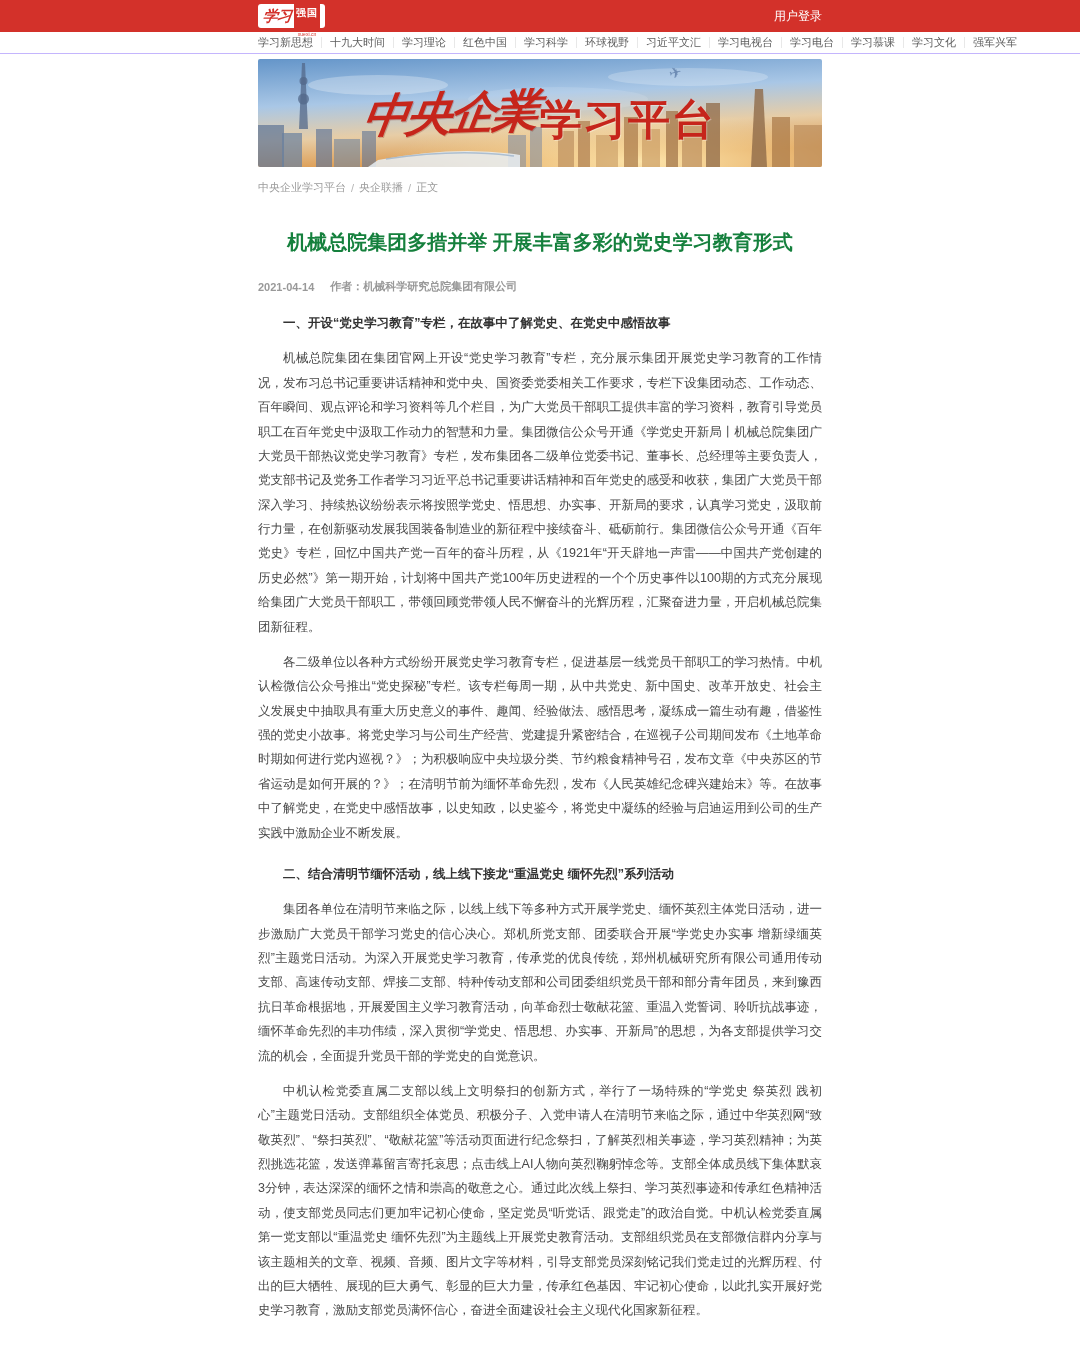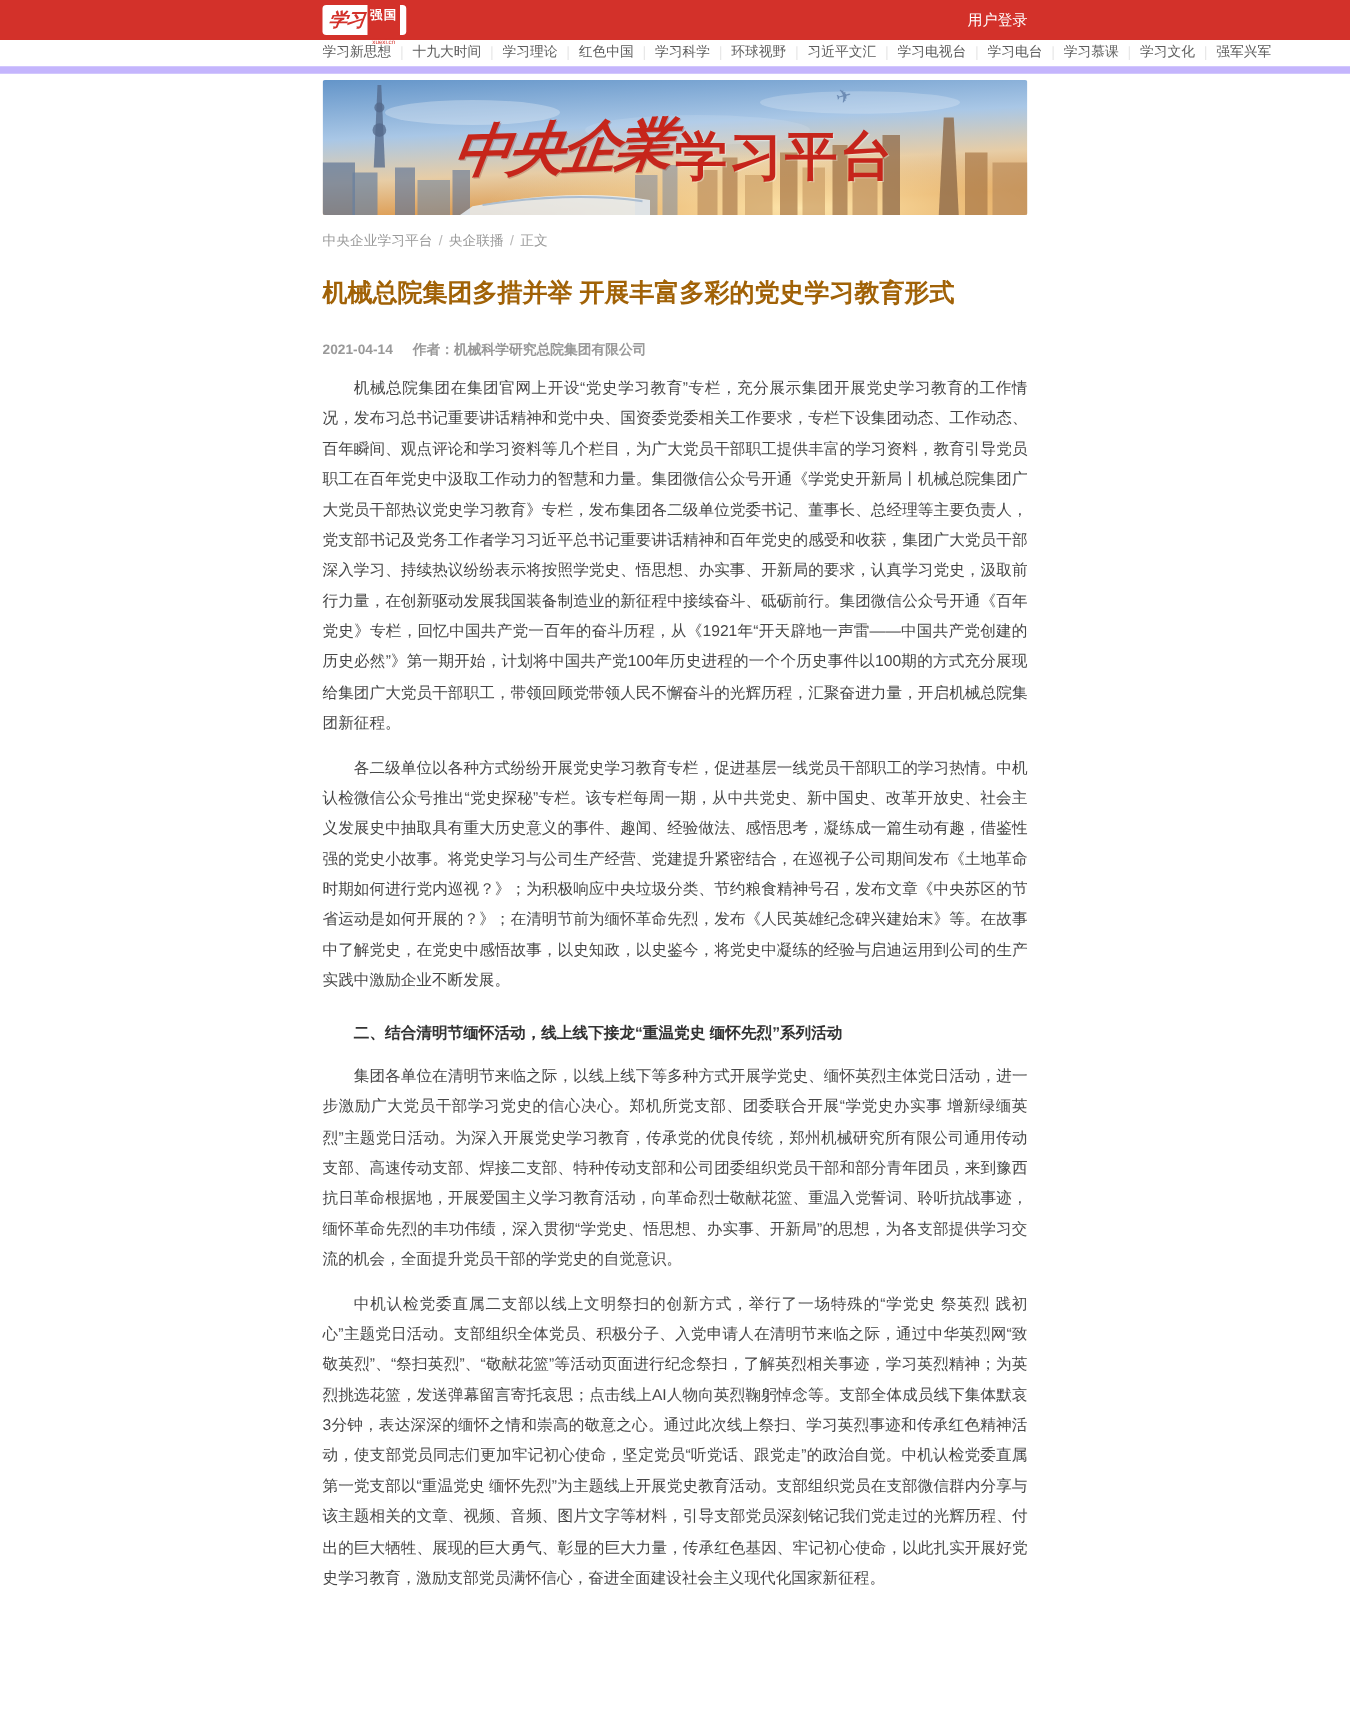--- a/index.html
+++ b/index.html
@@ -24,21 +24,21 @@
     font-weight:bold; font-size:15px; letter-spacing:-1px; transform:skewX(-8deg);
   }
   .logo-block { display:flex; flex-direction:column; align-items:center; line-height:1; }
   .logo-block-main {
     background:#d3312a; color:#ffffff; font-size:10px; font-weight:bold;
     padding:13px 2px; border-radius:1px; letter-spacing:1px;
   }
   .logo-site { color:#d3312a; font-size:5px; margin-top:1px; }
   .login { color:#ffffff; font-size:12px; text-decoration:none; cursor:pointer; }
   
-  .nav { background:#ffffff; border-bottom:6px solid #c4b5fd; }
+  .nav { background:#ffffff; border-bottom:1px solid #c4b5fd; }
   .nav-inner {
     width:564px; margin:0 auto; display:flex; align-items:center;
     height:21px; padding:1px 0;
   }
   .nav-item {
     font-size:11px; color:#5d5d5d; text-decoration:none; cursor:pointer;
     padding:0 8px; border-right:1px solid #e8e8e8; white-space:nowrap; line-height:1;
   }
   .nav-item:first-child { padding-left:0; }
   .nav-item:last-child { border-right:none; }
@@ -69,22 +69,22 @@
   
   .breadcrumb {
     width:564px; margin:13px auto 12px; font-size:11px; color:#9a9a9a;
     display:flex; align-items:center; gap:5px;
   }
   .breadcrumb a { color:#9a9a9a; text-decoration:none; cursor:pointer; }
   .crumb-sep { color:#b5b5b5; }
   
   .article { width:564px; margin:0 auto; padding-bottom:40px; }
   .article-title {
-    margin-top:21px; font-size:20px; line-height:1.45; color:#a16207;
-    font-weight:bold; text-align:left;
+    margin-top:33px; font-size:20px; line-height:1.45; color:#15803d;
+    font-weight:bold; text-align:center;
   }
   .article-meta {
     margin-top:22px; font-size:11px; color:#999999;
     display:flex; align-items:center; gap:16px;font-weight:bold;
   }
   .article-body { margin-top:6px; }
   .article-body p.body-para {
     font-size:12.5px; color:#474747; line-height:1.95;
     text-indent:2em; text-align:justify; margin:11px 0;
   }
@@ -189,19 +189,20 @@
   <span>正文</span>
 </div>
 
 <main class="article">
   <h1 class="article-title">机械总院集团多措并举 开展丰富多彩的党史学习教育形式</h1>
   <div class="article-meta">
     <span>2021-04-14</span>
     <span><span>作者：</span><span>机械科学研究总院集团有限公司</span></span>
   </div>
   <div class="article-body">
+      <h3 class="section-heading">一、开设“党史学习教育”专栏，在故事中了解党史、在党史中感悟故事</h3>
       <p class="body-para">机械总院集团在集团官网上开设“党史学习教育”专栏，充分展示集团开展党史学习教育的工作情况，发布习总书记重要讲话精神和党中央、国资委党委相关工作要求，专栏下设集团动态、工作动态、百年瞬间、观点评论和学习资料等几个栏目，为广大党员干部职工提供丰富的学习资料，教育引导党员职工在百年党史中汲取工作动力的智慧和力量。集团微信公众号开通《学党史开新局丨机械总院集团广大党员干部热议党史学习教育》专栏，发布集团各二级单位党委书记、董事长、总经理等主要负责人，党支部书记及党务工作者学习习近平总书记重要讲话精神和百年党史的感受和收获，集团广大党员干部深入学习、持续热议纷纷表示将按照学党史、悟思想、办实事、开新局的要求，认真学习党史，汲取前行力量，在创新驱动发展我国装备制造业的新征程中接续奋斗、砥砺前行。集团微信公众号开通《百年党史》专栏，回忆中国共产党一百年的奋斗历程，从《1921年“开天辟地一声雷——中国共产党创建的历史必然”》第一期开始，计划将中国共产党100年历史进程的一个个历史事件以100期的方式充分展现给集团广大党员干部职工，带领回顾党带领人民不懈奋斗的光辉历程，汇聚奋进力量，开启机械总院集团新征程。</p>
       <p class="body-para">各二级单位以各种方式纷纷开展党史学习教育专栏，促进基层一线党员干部职工的学习热情。中机认检微信公众号推出“党史探秘”专栏。该专栏每周一期，从中共党史、新中国史、改革开放史、社会主义发展史中抽取具有重大历史意义的事件、趣闻、经验做法、感悟思考，凝练成一篇生动有趣，借鉴性强的党史小故事。将党史学习与公司生产经营、党建提升紧密结合，在巡视子公司期间发布《土地革命时期如何进行党内巡视？》；为积极响应中央垃圾分类、节约粮食精神号召，发布文章《中央苏区的节省运动是如何开展的？》；在清明节前为缅怀革命先烈，发布《人民英雄纪念碑兴建始末》等。在故事中了解党史，在党史中感悟故事，以史知政，以史鉴今，将党史中凝练的经验与启迪运用到公司的生产实践中激励企业不断发展。</p>
       <h3 class="section-heading">二、结合清明节缅怀活动，线上线下接龙“重温党史 缅怀先烈”系列活动</h3>
       <p class="body-para">集团各单位在清明节来临之际，以线上线下等多种方式开展学党史、缅怀英烈主体党日活动，进一步激励广大党员干部学习党史的信心决心。郑机所党支部、团委联合开展“学党史办实事 增新绿缅英烈”主题党日活动。为深入开展党史学习教育，传承党的优良传统，郑州机械研究所有限公司通用传动支部、高速传动支部、焊接二支部、特种传动支部和公司团委组织党员干部和部分青年团员，来到豫西抗日革命根据地，开展爱国主义学习教育活动，向革命烈士敬献花篮、重温入党誓词、聆听抗战事迹，缅怀革命先烈的丰功伟绩，深入贯彻“学党史、悟思想、办实事、开新局”的思想，为各支部提供学习交流的机会，全面提升党员干部的学党史的自觉意识。</p>
       <p class="body-para">中机认检党委直属二支部以线上文明祭扫的创新方式，举行了一场特殊的“学党史 祭英烈 践初心”主题党日活动。支部组织全体党员、积极分子、入党申请人在清明节来临之际，通过中华英烈网“致敬英烈”、“祭扫英烈”、“敬献花篮”等活动页面进行纪念祭扫，了解英烈相关事迹，学习英烈精神；为英烈挑选花篮，发送弹幕留言寄托哀思；点击线上AI人物向英烈鞠躬悼念等。支部全体成员线下集体默哀3分钟，表达深深的缅怀之情和崇高的敬意之心。通过此次线上祭扫、学习英烈事迹和传承红色精神活动，使支部党员同志们更加牢记初心使命，坚定党员“听党话、跟党走”的政治自觉。中机认检党委直属第一党支部以“重温党史 缅怀先烈”为主题线上开展党史教育活动。支部组织党员在支部微信群内分享与该主题相关的文章、视频、音频、图片文字等材料，引导支部党员深刻铭记我们党走过的光辉历程、付出的巨大牺牲、展现的巨大勇气、彰显的巨大力量，传承红色基因、牢记初心使命，以此扎实开展好党史学习教育，激励支部党员满怀信心，奋进全面建设社会主义现代化国家新征程。</p>
     </div>
 </main>
 
 </body></html>

